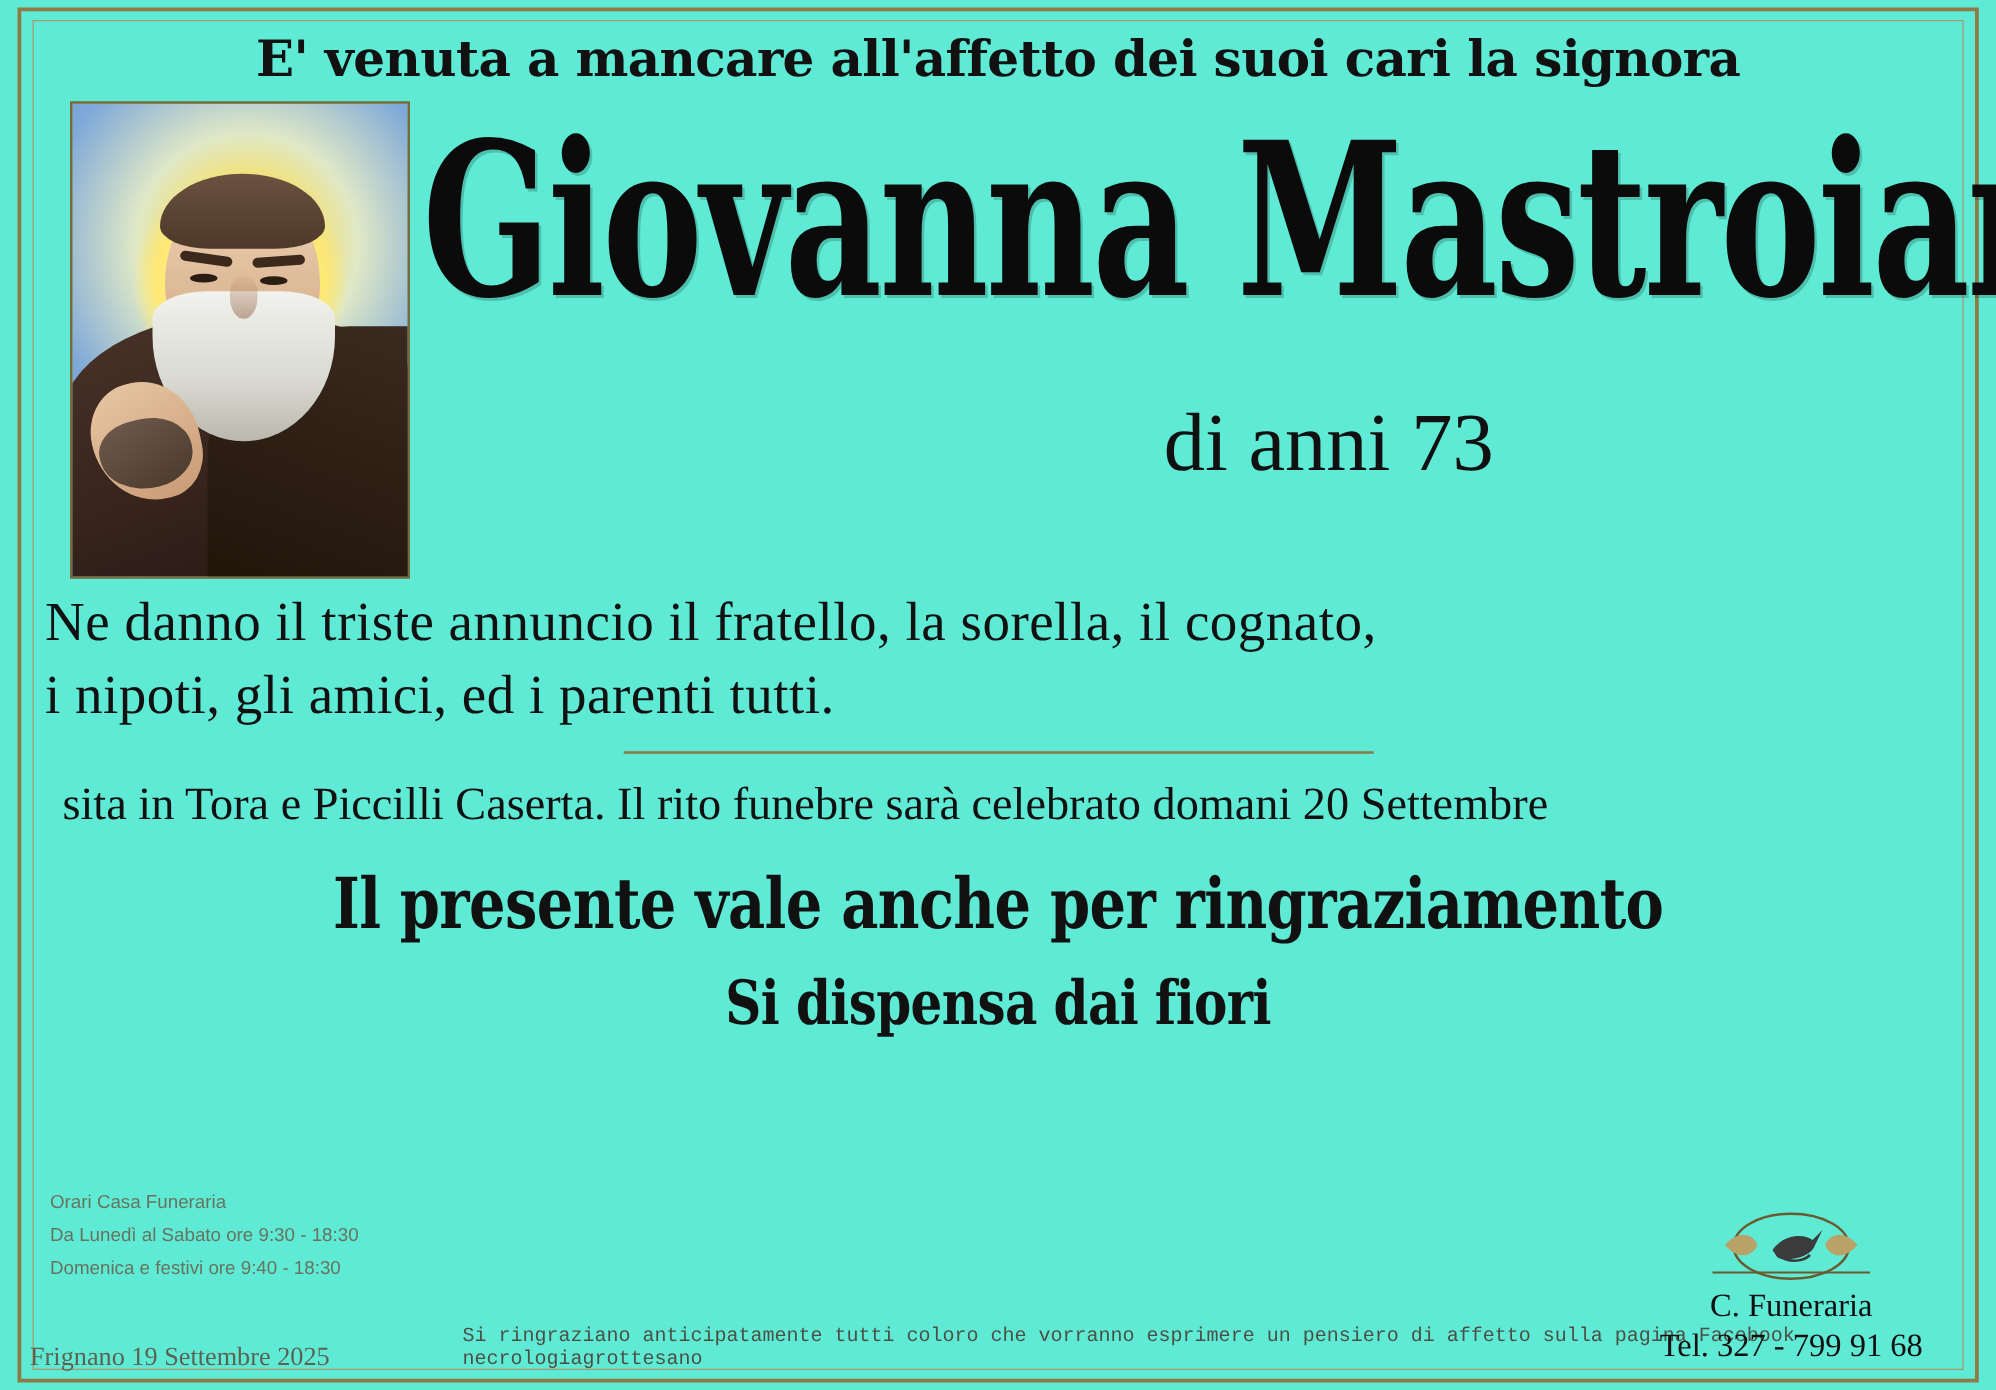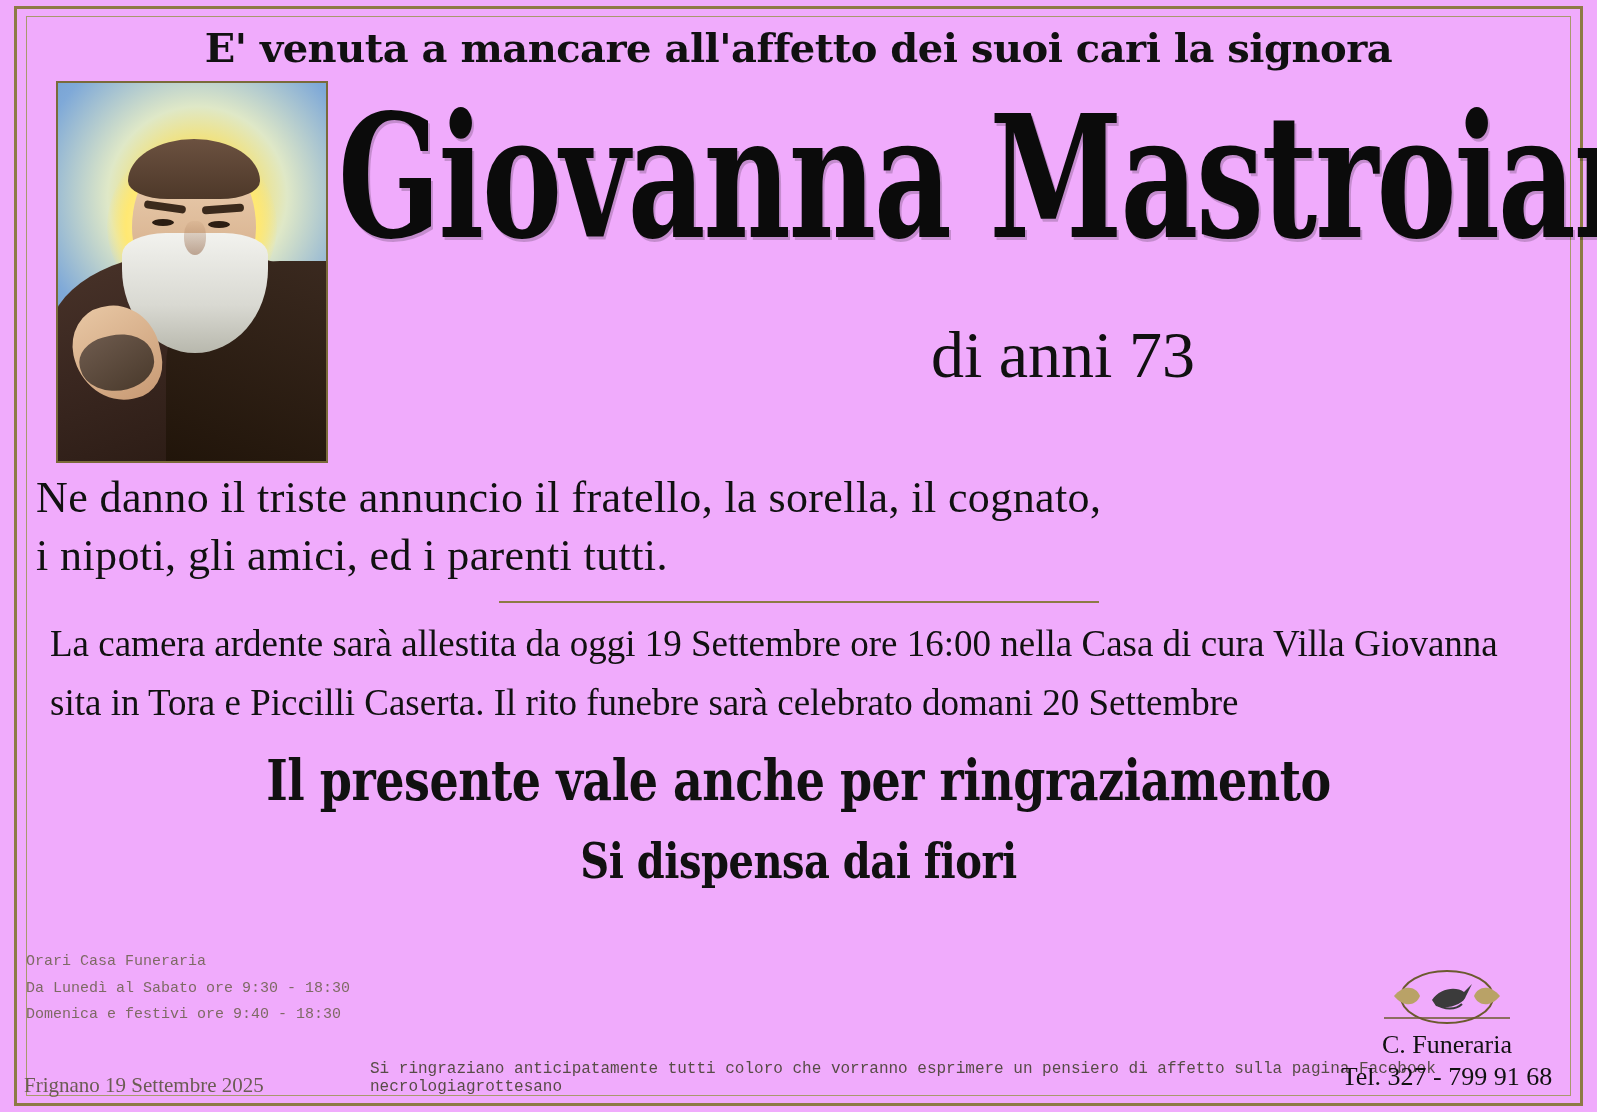--- a/index.html
+++ b/index.html
@@ -11,21 +11,21 @@
     width: 1597px;
     height: 1112px;
     overflow: hidden;
     font-family: "Liberation Serif", serif;
     color: #111111;
   }
   .poster {
     position: relative;
     width: 1597px;
     height: 1112px;
-    background: #f0abfc;
+    background: #5eead4;
     box-sizing: border-box;
   }
   
   .border-outer {
     position: absolute;
     left: 14px;
     top: 6px;
     right: 14px;
     bottom: 6px;
     border: 3px solid #8d7a45;
@@ -246,23 +246,23 @@
     font-weight: bold;
     font-size: 40px;
     margin-top: 30px;
     letter-spacing: -0.5px;
     transform: scaleY(1.22);
     transform-origin: center top;
   }
 
   .orari {
     position: absolute;
-    left: 26px;
+    left: 40px;
     bottom: 84px;
-    font-family: Liberation Mono, monospace;
+    font-family: Liberation Sans, sans-serif;
     font-size: 15px;
     line-height: 1.75;
     color: #6a5f4a;
     opacity: 0.85;
   }
   .city-date {
     position: absolute;
     left: 24px;
     bottom: 14px;
     font-family: "Liberation Serif", serif;
@@ -275,21 +275,21 @@
     left: 370px;
     bottom: 16px;
     font-family: Liberation Mono, monospace;
     font-size: 16px;
     color: #4b4438;
     opacity: 0.92;
   }
 
   .funeraria {
     position: absolute;
-    right: 30px;
+    right: 44px;
     bottom: 20px;
     width: 240px;
     text-align: center;
   }
   .funeraria .logo {
     height: 66px;
     position: relative;
   }
   .funeraria .logo svg { display: block; margin: 0 auto; }
   .funeraria .fname {
@@ -344,21 +344,20 @@
     </div>
 
     <div class="announce">
       <div>Ne danno il triste annuncio il fratello, la sorella, il cognato,</div>
       <div>i nipoti,  gli amici, ed i parenti tutti.</div>
     </div>
 
     <div class="divider"></div>
 
     <div class="details">
-      <div>La camera ardente sarà allestita da oggi 19 Settembre ore 16:00 nella Casa di cura Villa Giovanna</div>
       <div>sita in Tora e Piccilli Caserta. Il  rito funebre sarà celebrato domani 20 Settembre</div>
     </div>
 
     <div class="thanks">Il presente vale anche per ringraziamento</div>
     <div class="flowers">Si dispensa dai fiori</div>
 
   </div>
 
   <div class="orari">
     <div>Orari Casa Funeraria</div>

